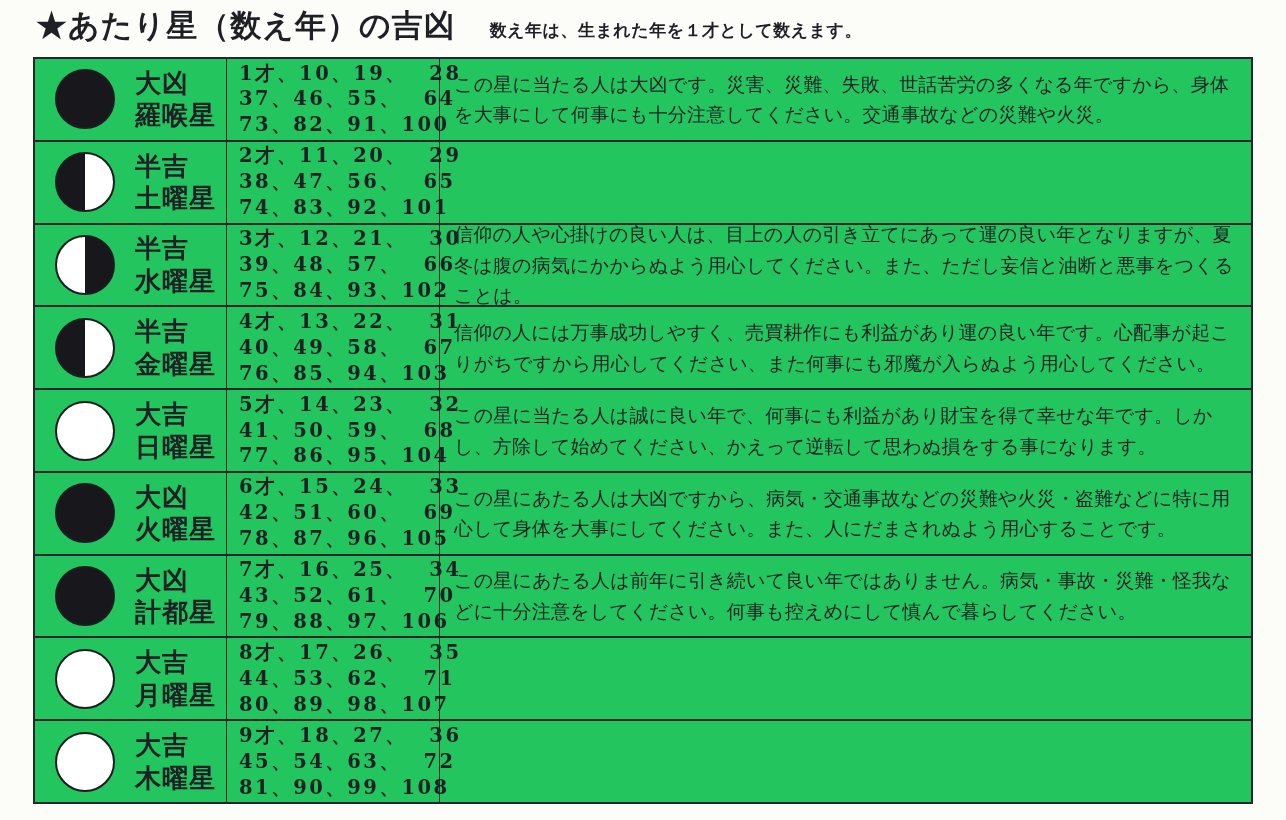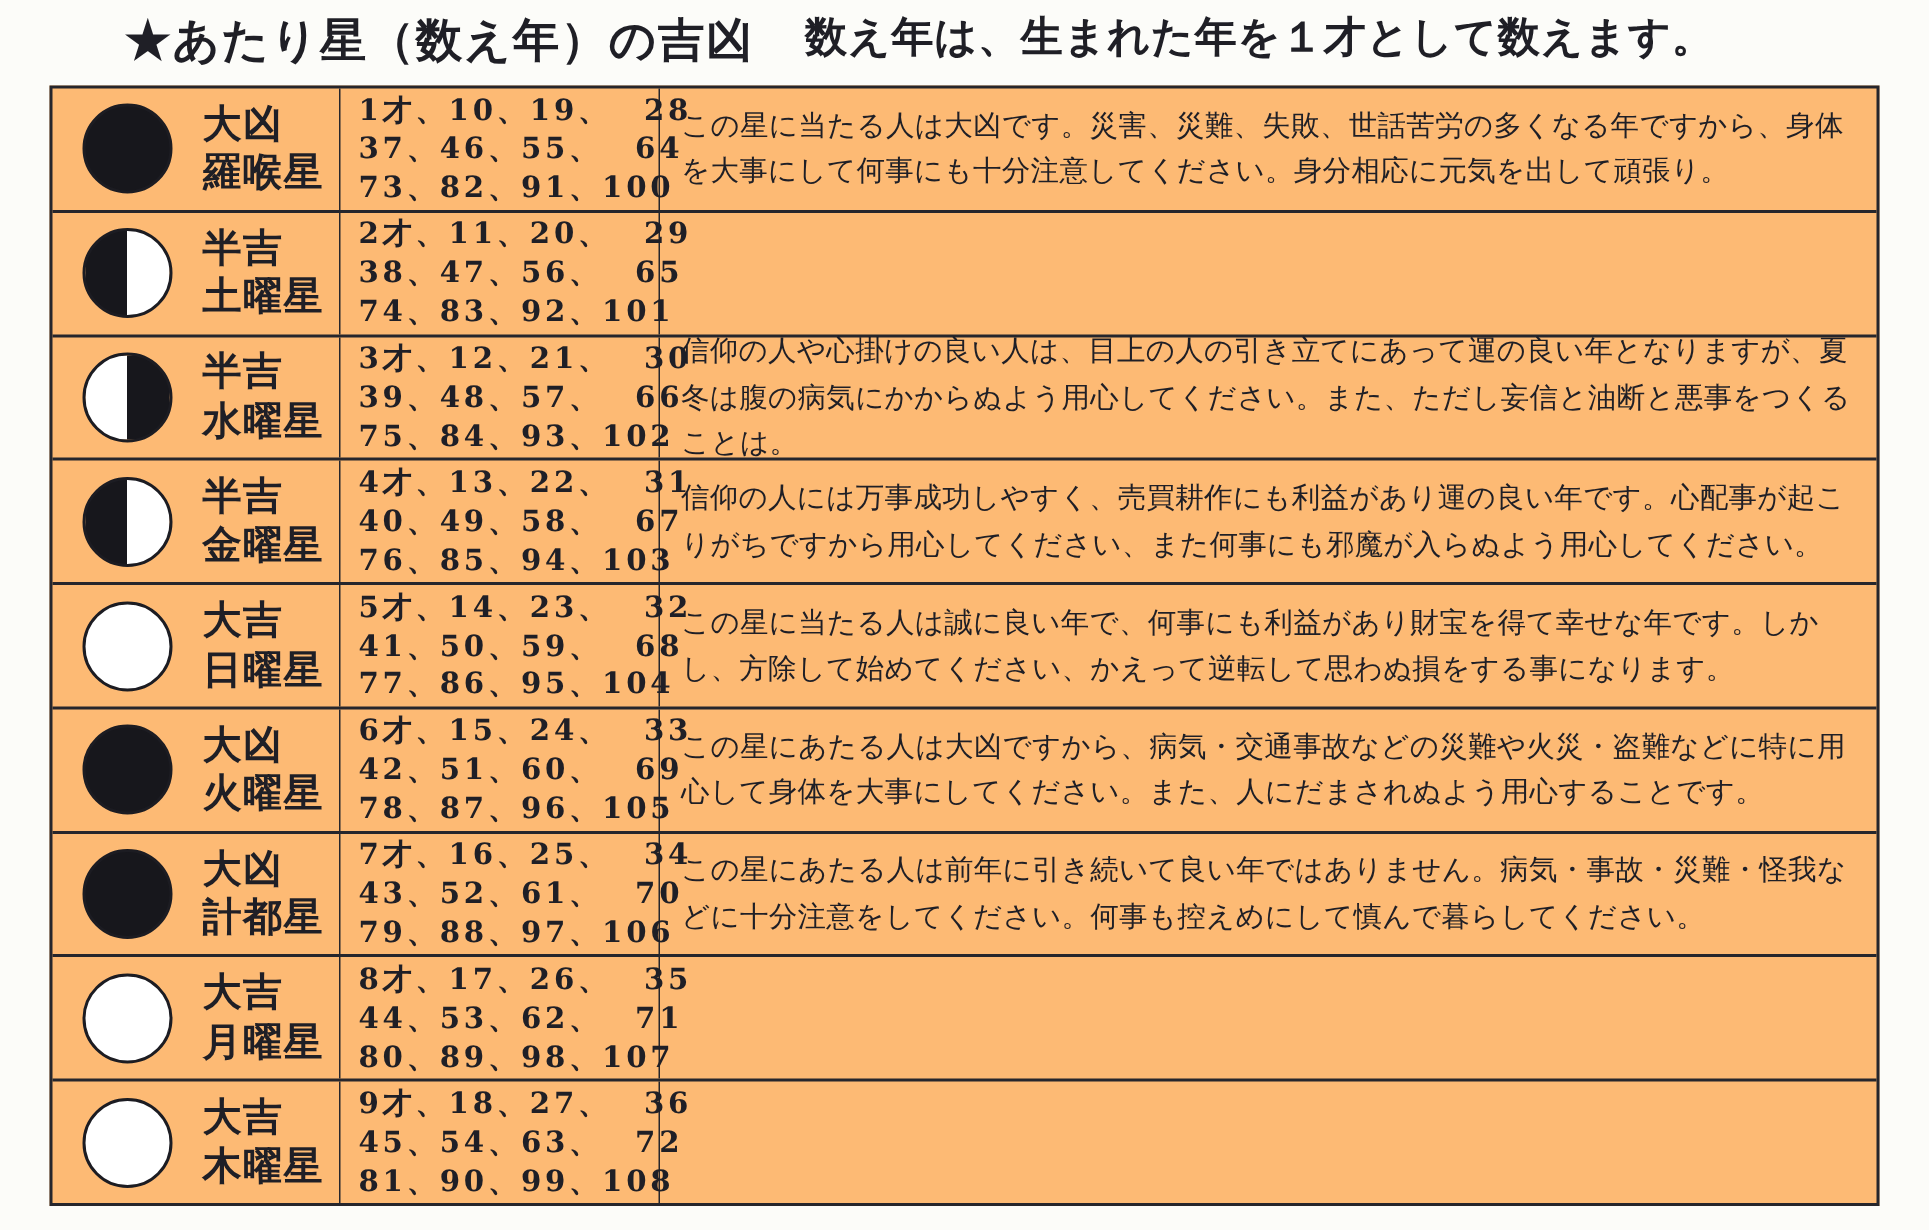--- a/index.html
+++ b/index.html
@@ -18,45 +18,44 @@
     height: 820px;
   }
   .header {
     position: absolute;
     left: 36px;
     top: 6px;
     display: flex;
     align-items: flex-end;
     gap: 34px;
     white-space: nowrap;
-    margin-left: 47px;
   }
   .title {
     font-size: 31px;
     font-weight: 800;
     letter-spacing: 1px;
     line-height: 1.25;
   }
   .subtitle {
-    font-size: 28px;
+    font-size: 17px;
     font-weight: 600;
     letter-spacing: 0.5px;
     padding-bottom: 3px;
   }
   .fortune-table {
     position: absolute;
     left: 33px;
     top: 57px;
     width: 1220px;
     height: 747px;
     border: 2.5px solid #26262c;
     box-sizing: border-box;
     display: flex;
     flex-direction: column;
-    background: #fdba74;
+    background: #22c55e;
   }
   .row {
     flex: 1 1 0;
     display: flex;
     border-bottom: 2px solid #26262c;
     min-height: 0;
   }
   .row:last-child { border-bottom: none; }
   .cell-star {
     width: 192px;
@@ -133,21 +132,21 @@
         <span>大凶</span><br>
         <span>羅喉星</span>
       </span>
     </div>
     <div class="cell-ages">
       <span>1才、10、19、　28</span>
       <span>37、46、55、　64</span>
       <span>73、82、91、100</span>
     </div>
     <div class="cell-desc">
-      <span>この星に当たる人は大凶です。災害、災難、失敗、世話苦労の多くなる年ですから、身体を大事にして何事にも十分注意してください。身分相応に元気を出して頑張り。</span>
+      <span>この星に当たる人は大凶です。災害、災難、失敗、世話苦労の多くなる年ですから、身体を大事にして何事にも十分注意してください。交通事故などの災難や火災。</span>
     </div>
   </div>
 
   <div class="row">
     <div class="cell-star">
       <span class="circle circle-half-left"></span>
       <span class="star-label">
         <span>半吉</span><br>
         <span>土曜星</span>
       </span>

